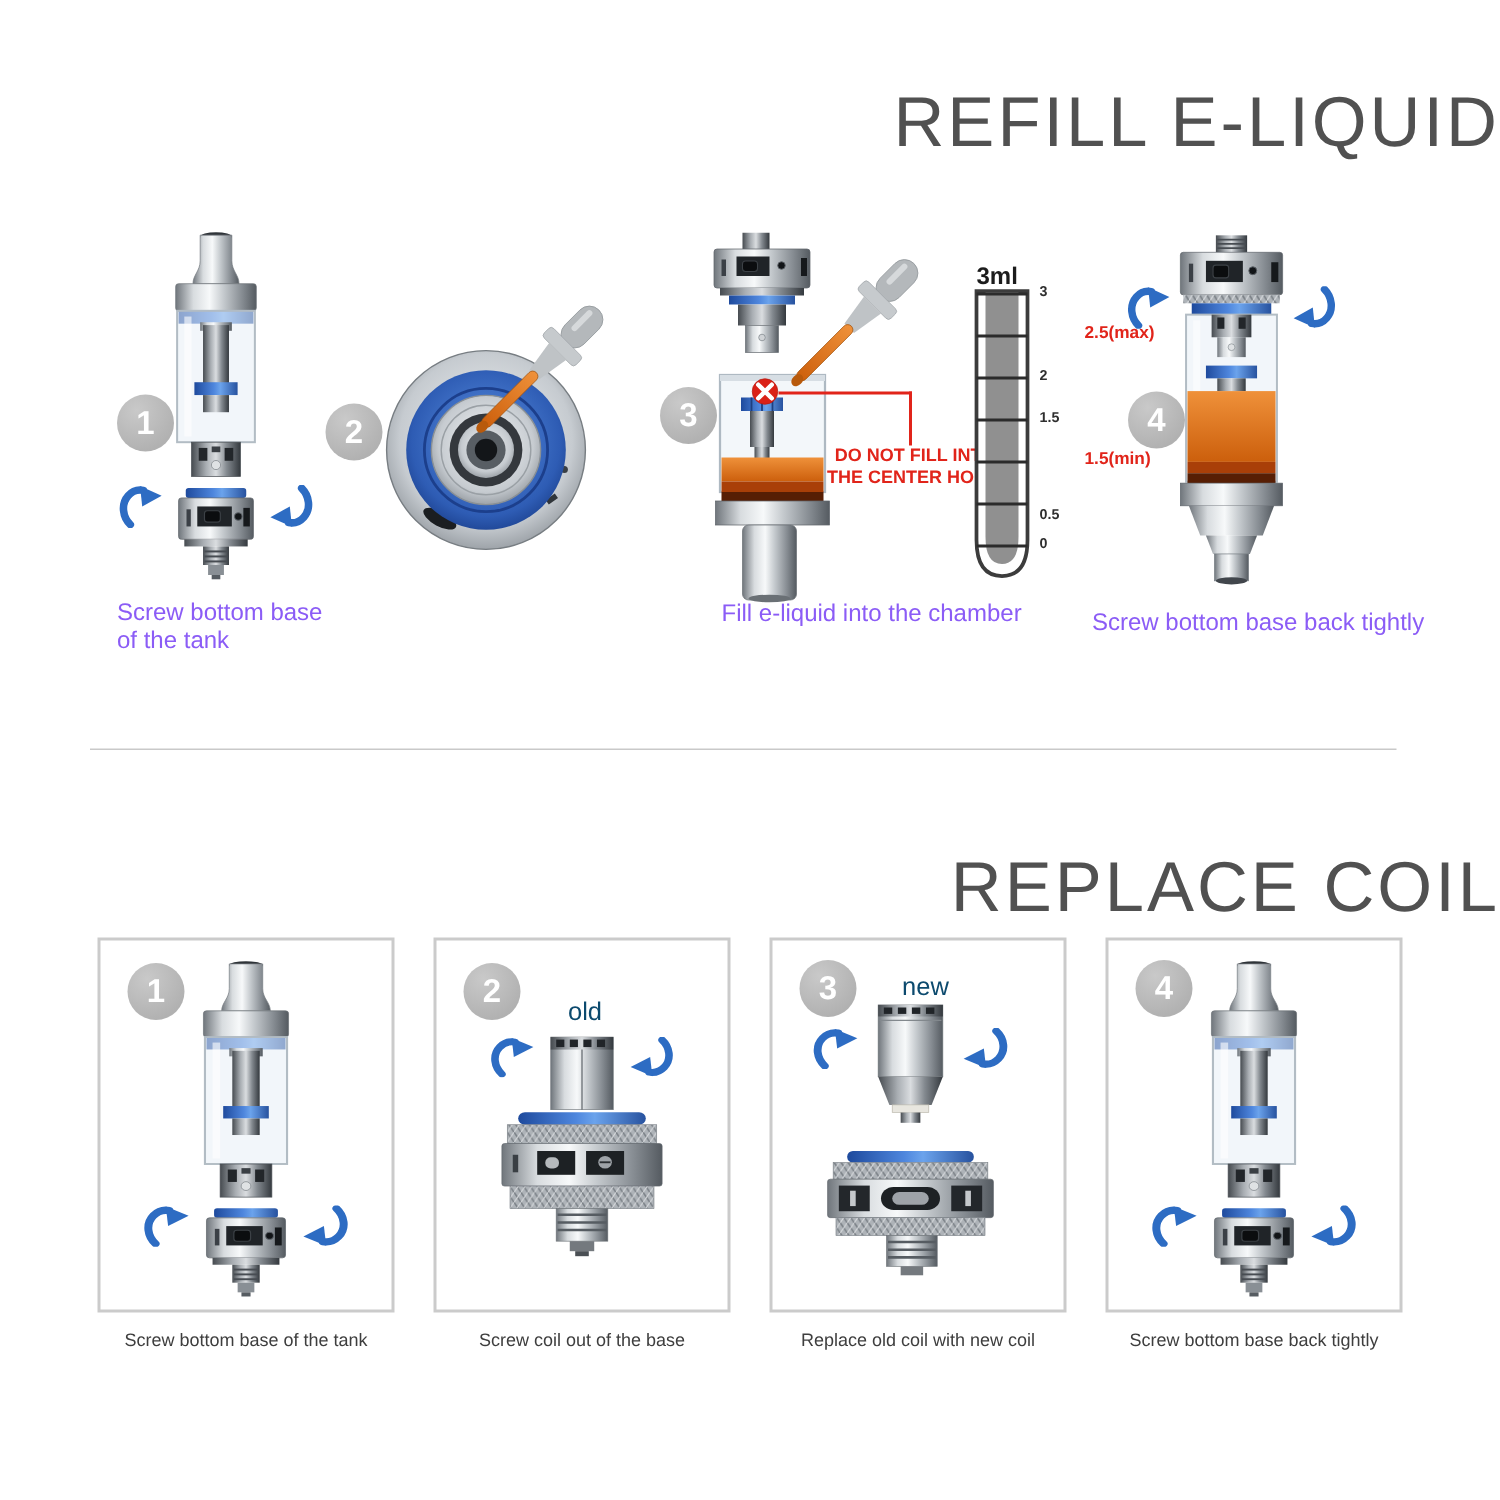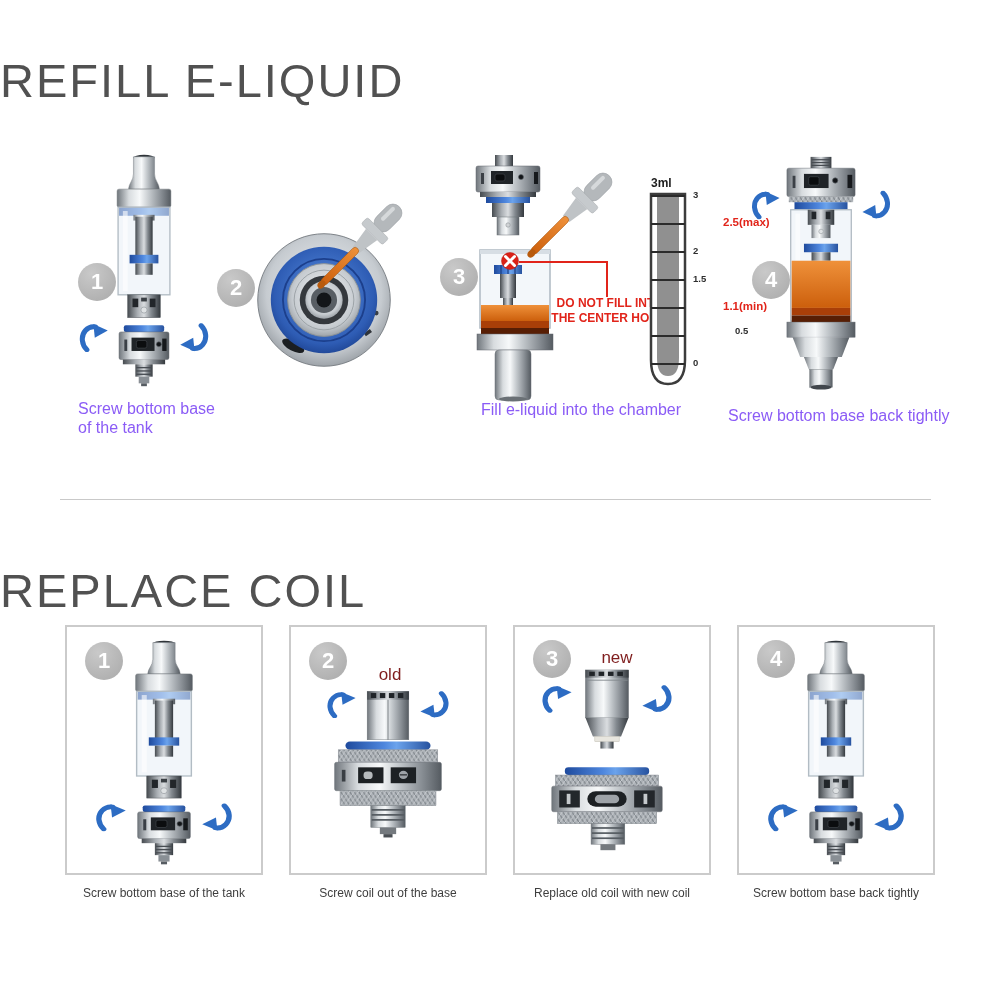--- a/index.html
+++ b/index.html
@@ -1,35 +1,35 @@
 <!DOCTYPE html>
 <html><head>
 <meta charset="utf-8">
 <style>
   html,body{margin:0;padding:0;background:#ffffff;}
   .canvas{position:relative;width:1000px;height:1000px;background:#ffffff;overflow:hidden;
           font-family:"Liberation Sans", sans-serif;}
-  .title{position:absolute;left:0;width:100%;text-align:left;color:#515151;
+  .title{position:absolute;left:0;width:100%;text-align:right;color:#515151;
          font-size:47px;font-weight:400;letter-spacing:2px;}
   .circle{position:absolute;width:38px;height:38px;border-radius:50%;
           background:radial-gradient(circle at 35% 28%, #c9c9c9, #b1b1b1 75%);
           color:#ffffff;font-weight:bold;font-size:22px;line-height:38px;text-align:center;}
   .cap{position:absolute;color:#8b5cf6;font-size:16px;line-height:19px;}
   .cap-c{position:absolute;color:#3e3e3e;font-size:12px;white-space:nowrap;transform:translateX(-50%);}
   .illo{position:absolute;}
   .box{position:absolute;top:625px;width:198px;height:250px;border:2px solid #cbcbcb;
        box-sizing:border-box;background:#ffffff;}
   .divider{position:absolute;left:60px;top:499px;width:871px;height:0;border-top:1px solid #c9c9c9;}
-  .part-label{position:absolute;width:64px;text-align:center;color:#7f1d1d;font-size:17px;}
+  .part-label{position:absolute;width:64px;text-align:center;color:#0c4a6e;font-size:17px;}
   .callout-elbow{position:absolute;left:519px;top:261px;width:87px;height:34px;
                  border-top:2px solid #e1241a;border-right:2px solid #e1241a;}
   .warning{position:absolute;left:550px;top:296px;width:120px;text-align:center;
            color:#e1241a;font-weight:bold;font-size:12px;line-height:15px;}
   .gauge{position:absolute;left:645px;top:176px;width:118px;height:222px;}
-  .gauge-cap{position:absolute;left:6px;top:0;color:#1c1c1c;font-weight:bold;font-size:12px;}
+  .gauge-cap{position:absolute;left:6px;top:0;color:#1c1c1c;font-weight:bold;font-size:16px;}
   .gauge-tube{position:absolute;left:4px;top:16px;}
   .tick{position:absolute;left:48px;color:#2e2e2e;font-weight:600;font-size:9.5px;line-height:12px;}
   .tick.red{color:#e1241a;font-weight:bold;font-size:11.5px;line-height:13px;margin-left:30px;}
   .hidden-defs{position:absolute;width:0;height:0;overflow:hidden;}
 </style>
 </head>
 <body>
 
 <div class="canvas">
 
@@ -330,22 +330,22 @@
           <line x1="2" y1="88" x2="36" y2="88"></line>
         <line x1="2" y1="116" x2="36" y2="116"></line>
           <line x1="2" y1="144" x2="36" y2="144"></line>
         <line x1="2" y1="172" x2="36" y2="172"></line>
       </g>
     </svg>
     <span class="tick" style="top:13px;">3</span>
     <span class="tick red" style="top:40px;">2.5(max)</span>
     <span class="tick" style="top:69px;">2</span>
     <span class="tick" style="top:97px;">1.5</span>
-    <span class="tick red" style="top:124px;">1.1(min)</span>
-    <span class="tick" style="top:149px;margin-left:42px;">0.5</span>
+    <span class="tick red" style="top:124px;">1.5(min)</span>
+    <span class="tick" style="top:162px;">0.5</span>
     <span class="tick" style="top:181px;">0</span>
   </div>
 
   <svg class="illo" style="left:750px;top:155px;width:142px;height:236px;" viewBox="0 0 150 250" preserveAspectRatio="none">
       <use href="#tank-inverted"></use>
     </svg>
 
   <div class="cap" style="left:78px;top:399px;">
     <div>Screw bottom base</div>
     <div>of the tank</div>

